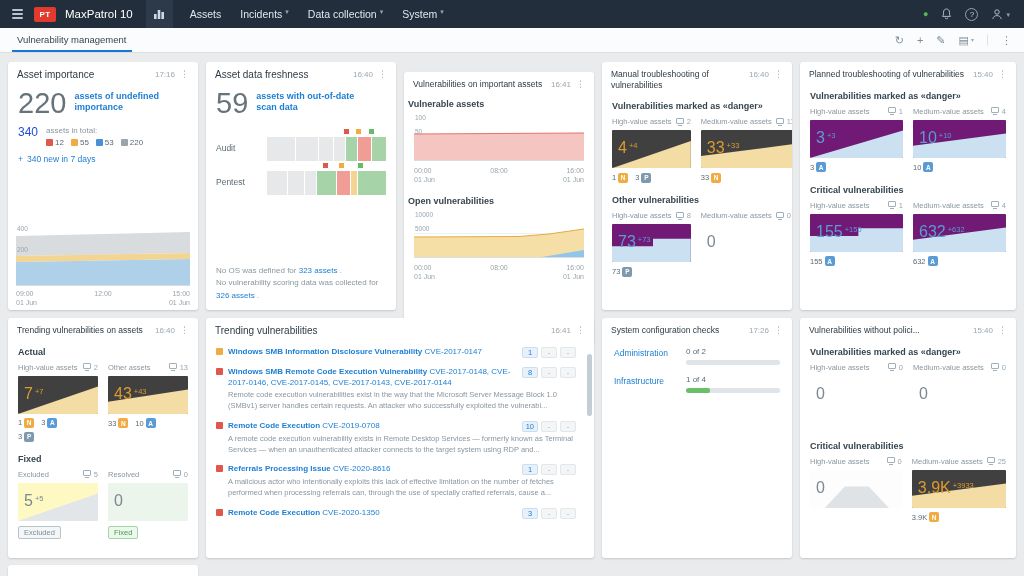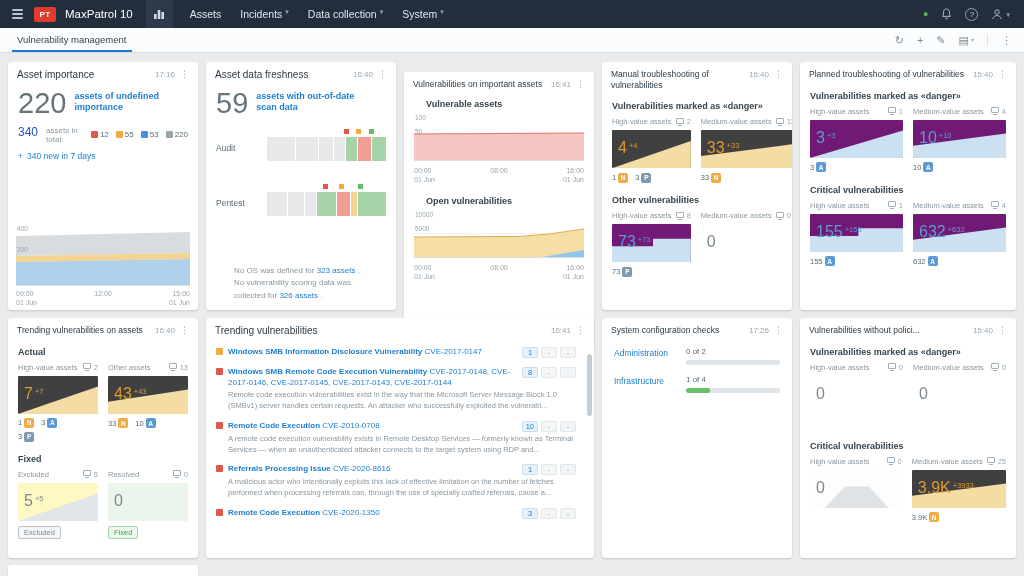--- a/index.html
+++ b/index.html
@@ -38,47 +38,47 @@
   .cmeta{display:flex;gap:5px;align-items:flex-start;color:#9aa7b0;font-size:8px;flex:none;padding-top:1px}
   .kebab{font-size:9px;color:#9aa7b0;cursor:pointer;line-height:1.1}
 
   .hero{display:flex;gap:8px;padding:3px 10px 0}
   .hero-num{font-size:29px;color:#67737a;line-height:1.05}
   .hero-label{font-size:9px;font-weight:bold;color:#1d7fd4;line-height:1.25;padding-top:3px;max-width:112px;cursor:pointer}
 
   
   .total-row{display:flex;gap:8px;padding:8px 10px 0}
   .total-num{font-size:12px;color:#1d4ed8;line-height:1.1}
-  .total-col{display:flex;flex-direction:row;gap:3px}
+  .total-col{display:flex;flex-direction:column;gap:3px}
   .total-cap{font-size:8px;color:#8a979f}
   .sev-row{display:flex;gap:7px}
   .sev{display:flex;align-items:center;gap:2px;font-size:8px;color:#5a6b75}
   .sq{width:7px;height:7px;border-radius:1px}
   .sq-r{background:#e2574c}.sq-o{background:#f0ab42}.sq-b{background:#4a90d9}.sq-g{background:#9aa4ab}
   .new-link{display:flex;gap:4px;align-items:center;padding:7px 10px 0;font-size:8.5px;color:#1d7fd4;cursor:pointer}
   .chartbox-1{position:absolute;left:8px;right:8px;bottom:20px}
   .xticks{display:flex;justify-content:space-between;font-size:7px;color:#98a5ad;line-height:1.3;padding-top:1px}
   .xticks-1{position:absolute;left:8px;right:8px;bottom:3px}
   .xt{display:flex;flex-direction:column}
   .xt.r{align-items:flex-end;text-align:right}
   .ytick{font-size:6.5px;fill:#98a5ad}
 
   
   .fresh{padding:10px 10px 0}
-  .frow{display:flex;align-items:flex-end;gap:17px;margin-bottom:22px}
+  .frow{display:flex;align-items:flex-end;gap:17px;margin-bottom:1px}
   .flabel{width:34px;font-size:8.5px;color:#5a6b75;padding-bottom:8px;flex:none}
   .fbar-wrap{flex:1;position:relative;padding-top:9px}
   .fbar{display:flex;height:24px;gap:1px}
   .fseg{height:100%}
   .fm{position:absolute;top:0;width:7px;height:7px;border-radius:1px;border:1px solid #fff}
-  .fnotes{position:absolute;left:0;right:0;bottom:8px;padding:0 28px;font-size:8px;color:#8a979f;line-height:1.55}
+  .fnotes{position:absolute;left:0;right:0;bottom:8px;padding:0 10px;font-size:8px;color:#8a979f;line-height:1.55}
   .fnotes .link{color:#1d7fd4;cursor:pointer}
 
   
-  .subhead{font-size:9px;font-weight:bold;color:#36454f;padding:6px 22px 4px}
+  .subhead{font-size:9px;font-weight:bold;color:#36454f;padding:6px 4px 4px}
   .chartbox{padding:0 10px}
 
   
   .sechead{font-size:9px;font-weight:bold;color:#36454f;padding:8px 10px 5px}
   .tilegrid{display:grid;grid-template-columns:1fr 1fr;gap:10px;padding:0 10px;margin-bottom:4px}
   .tlabel-row{display:flex;justify-content:space-between;align-items:center;font-size:7.5px;color:#8a979f;margin-bottom:3px;min-height:11px;gap:4px}
   .tlabel-row .tl{white-space:nowrap;overflow:hidden}
   .devices{display:flex;align-items:center;gap:3px;color:#9aa7b0;font-size:7.5px;flex:none}
   .mon{width:8px;height:6px;border:1px solid #9fb0ba;border-radius:1px;position:relative;margin-top:-2px}
   .mon::after{content:"";position:absolute;left:1px;right:1px;bottom:-3px;height:1px;background:#9fb0ba}

